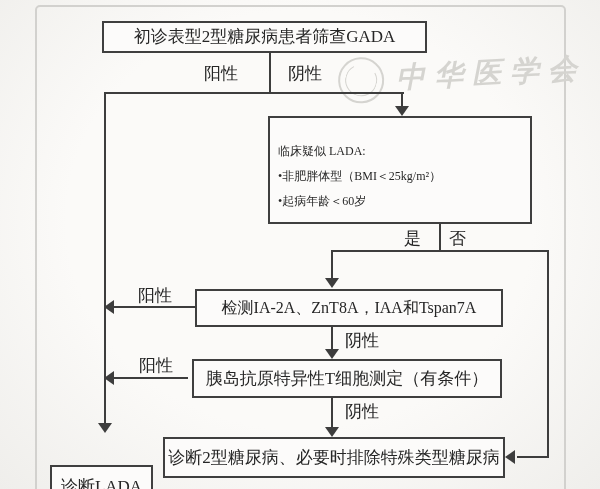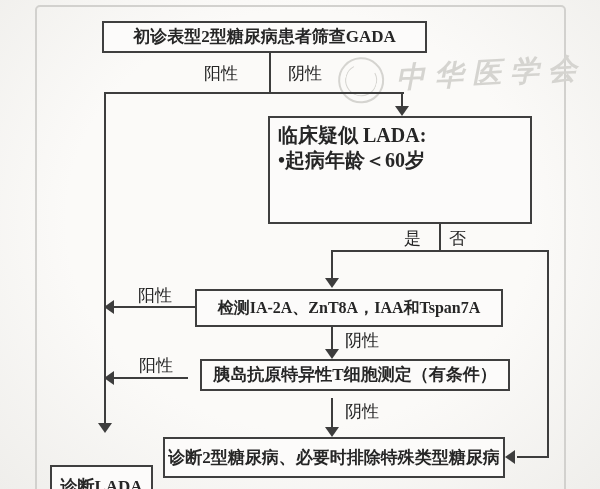--- a/index.html
+++ b/index.html
@@ -12,25 +12,24 @@
   .frame {
     position:absolute; left:35px; top:5px; width:531px; height:500px;
     border:2px solid #d2d1ce; border-radius:5px; box-sizing:border-box;
   }
   .box {
     position:absolute; box-sizing:border-box;
     border:2px solid #3f3f3f; background:#fcfbfa;
     display:flex; align-items:center; justify-content:center;
     text-align:center; z-index:3; font-size:17px; line-height:1.15;
     white-space:nowrap;
-    font-weight:bold;
   }
   .box.multiline {
     flex-direction:column; align-items:flex-start; justify-content:flex-start;
-    text-align:right; padding:5px 8px; font-size:20px; line-height:25px;
+    text-align:right; padding:21px 8px; font-size:12px; line-height:25px;
   }
   .line { position:absolute; background:#3d3d3d; z-index:2; }
   .hline { height:2px; }
   .vline { width:2px; }
   .arr { position:absolute; width:0; height:0; z-index:2; }
   .arr-down { border-left:7px solid transparent; border-right:7px solid transparent; border-top:10px solid #3d3d3d; }
   .arr-left { border-top:7px solid transparent; border-bottom:7px solid transparent; border-right:10px solid #3d3d3d; }
   .lbl { position:absolute; font-size:17px; z-index:3; white-space:nowrap; }
   .watermark {
     position:absolute; left:338px; top:52px; z-index:1;
@@ -96,28 +95,29 @@
   <div class="lbl" style="left:345px; top:329px;">阴性</div>
   <div class="lbl" style="left:139px; top:354px;">阳性</div>
   <div class="lbl" style="left:345px; top:400px;">阴性</div>
 
   <div class="box" style="left:102px; top:21px; width:325px; height:32px;">
     <span>初诊表型2型糖尿病患者筛查GADA</span>
   </div>
 
   <div class="box multiline" style="left:268px; top:116px; width:264px; height:108px;">
     <div>临床疑似 LADA:</div>
+    <div>•非肥胖体型（BMI＜25kg/m²）</div>
     <div>•起病年龄＜60岁</div>
   </div>
 
   <div class="box" style="left:195px; top:289px; width:308px; height:38px; font-size:16px;">
     <span>检测IA-2A、ZnT8A，IAA和Tspan7A</span>
   </div>
 
-  <div class="box" style="left:200px; top:359px; width:310px; height:32px;">
+  <div class="box" style="left:192px; top:359px; width:310px; height:39px;">
     <span>胰岛抗原特异性T细胞测定（有条件）</span>
   </div>
 
   <div class="box" style="left:50px; top:433px; width:103px; height:43px;margin-top:32px;">
     <span>诊断LADA</span>
   </div>
 
   <div class="box" style="left:163px; top:437px; width:342px; height:41px;">
     <span>诊断2型糖尿病、必要时排除特殊类型糖尿病</span>
   </div>

